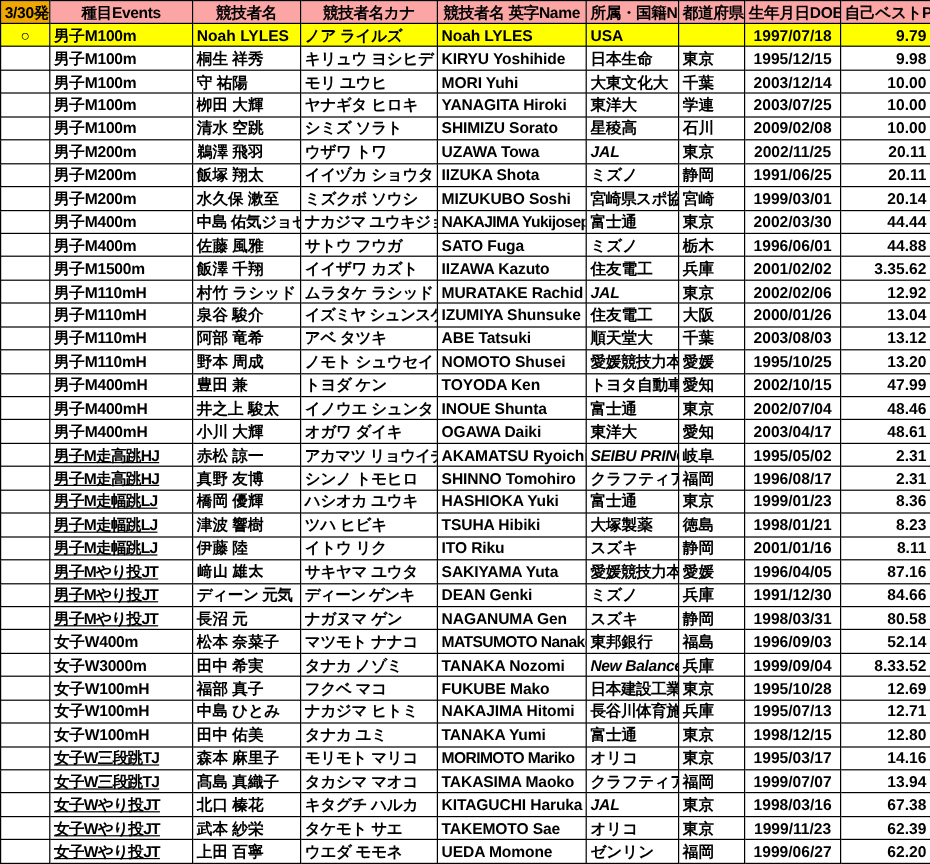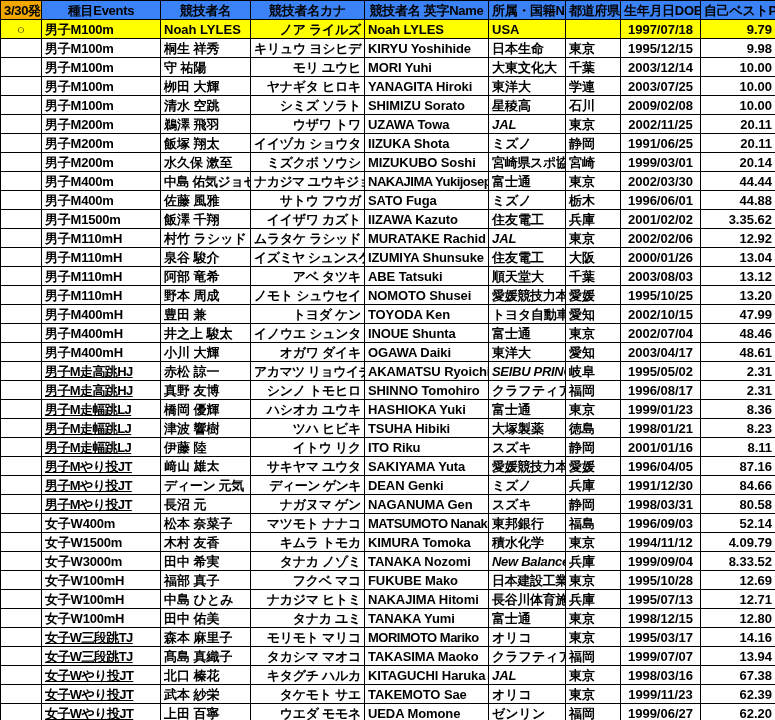--- a/index.html
+++ b/index.html
@@ -25,21 +25,21 @@
     font-size: 13px;
     font-weight: bold;
     line-height: 1;
     white-space: nowrap;
     overflow: hidden;
     height: 19px;
     box-sizing: border-box;
   }
   
   thead th {
-    background: #3b82f6;
+    background: #fca5a5;
     color: #000000;
     text-align: center;
     font-size: 13px;
     letter-spacing: -0.3px;
   }
   th.c-mark   { background:#f0a800; font-size:11px; }
   th.c-nat    { font-size:10.5px; }
   th.c-pref   { font-size:11.5px;margin-left:33px; }
   th.c-dob    { font-size:12.5px; }
   th.c-pb     { font-size:11.5px; }
@@ -59,21 +59,21 @@
   
   td { background: #ffffff; color: #000000; }
   tr.highlight td { background: #ffff00; }
 
   td.c-mark { text-align: center; font-size: 14px; }
   td.c-ev   { text-align: left; font-size: 13.5px; letter-spacing: -0.2px; }
   td.c-ev.sm { font-size: 12.5px; letter-spacing: -0.6px; text-decoration: underline; }
   td.c-name { text-align: left; font-size: 14px; letter-spacing: 0px; }
   td.c-name.sm { font-size: 11px; letter-spacing: -0.4px; }
   td.c-name.lat { font-size: 12.5px; font-weight: normal; }
-  td.c-kana { text-align: right; font-size: 13.5px; letter-spacing: -0.3px; }
+  td.c-kana { text-align: left; font-size: 13.5px; letter-spacing: -0.3px; }
   td.c-kana.sm { font-size: 11px; letter-spacing: -0.6px; }
   td.c-eng  { text-align: left; font-size: 12.5px; font-weight: normal; letter-spacing: -0.1px; }
   td.c-eng.sm { font-size: 11px; letter-spacing: -0.5px; }
   td.c-nat  { text-align: left; font-size: 13.5px; }
   td.c-nat.sm { font-size: 9.5px; letter-spacing: -0.3px; }
   td.c-nat.lat { font-size: 11.5px; font-weight: normal; font-style: italic; }
   td.c-pref { font-size: 13.5px; font-family: Liberation Serif, serif; }
   td.c-dob  { text-align: center; font-size: 12.5px; font-weight: normal; margin-top: 12px; }
   td.c-pb   { text-align: right; font-size: 13px; font-weight: normal; padding-right: 5px; }
 </style>
@@ -398,31 +398,20 @@
         <td class="c-name">松本 奈菜子</td>
         <td class="c-kana">マツモト ナナコ</td>
         <td class="c-eng sm">MATSUMOTO Nanako</td>
         <td class="c-nat">東邦銀行</td>
         <td class="c-pref">福島</td>
         <td class="c-dob">1996/09/03</td>
         <td class="c-pb">52.14</td>
       </tr>
       <tr>
         <td class="c-mark"></td>
-        <td class="c-ev">女子W1500m</td>
-        <td class="c-name">木村 友香</td>
-        <td class="c-kana">キムラ トモカ</td>
-        <td class="c-eng">KIMURA Tomoka</td>
-        <td class="c-nat">積水化学</td>
-        <td class="c-pref">東京</td>
-        <td class="c-dob">1994/11/12</td>
-        <td class="c-pb">4.09.79</td>
-      </tr>
-      <tr>
-        <td class="c-mark"></td>
         <td class="c-ev">女子W3000m</td>
         <td class="c-name">田中 希実</td>
         <td class="c-kana">タナカ ノゾミ</td>
         <td class="c-eng">TANAKA Nozomi</td>
         <td class="c-nat sm lat">New Balance</td>
         <td class="c-pref">兵庫</td>
         <td class="c-dob">1999/09/04</td>
         <td class="c-pb">8.33.52</td>
       </tr>
       <tr>

